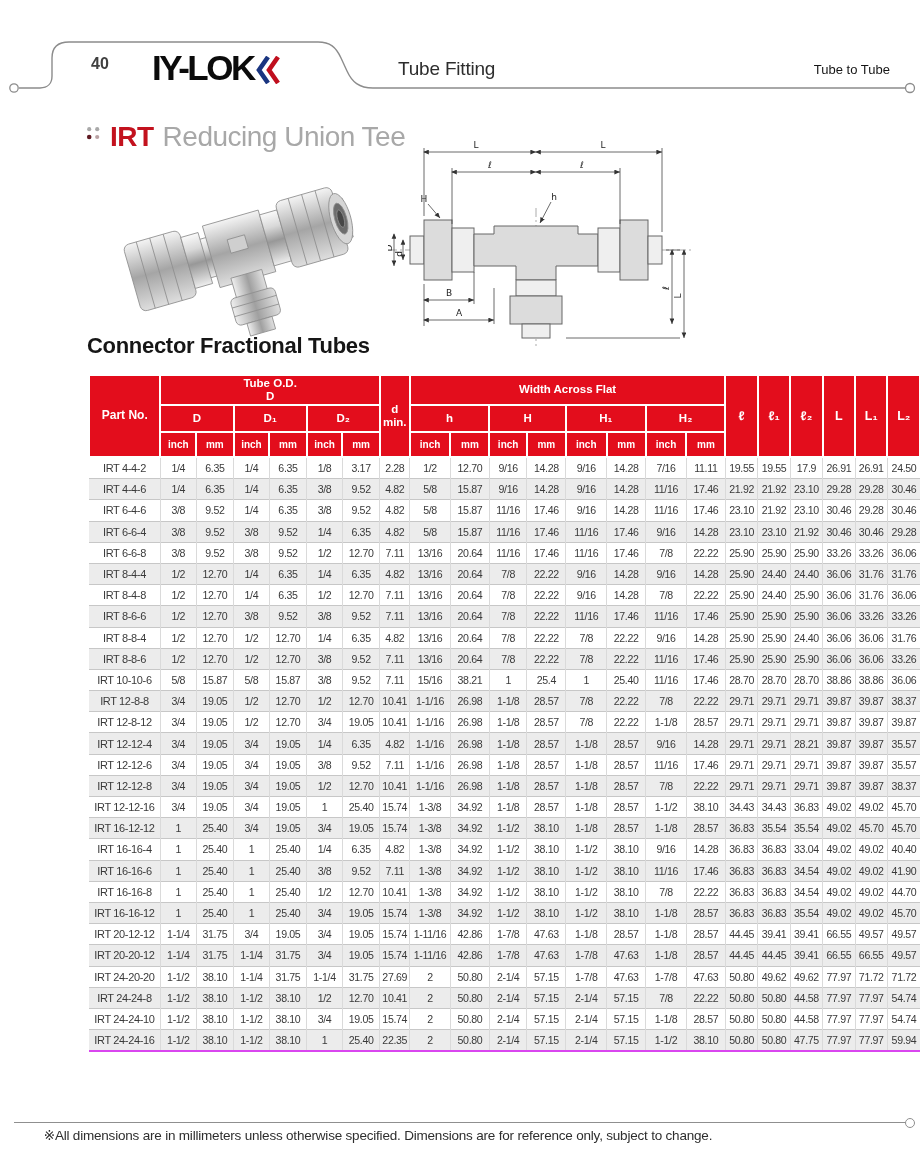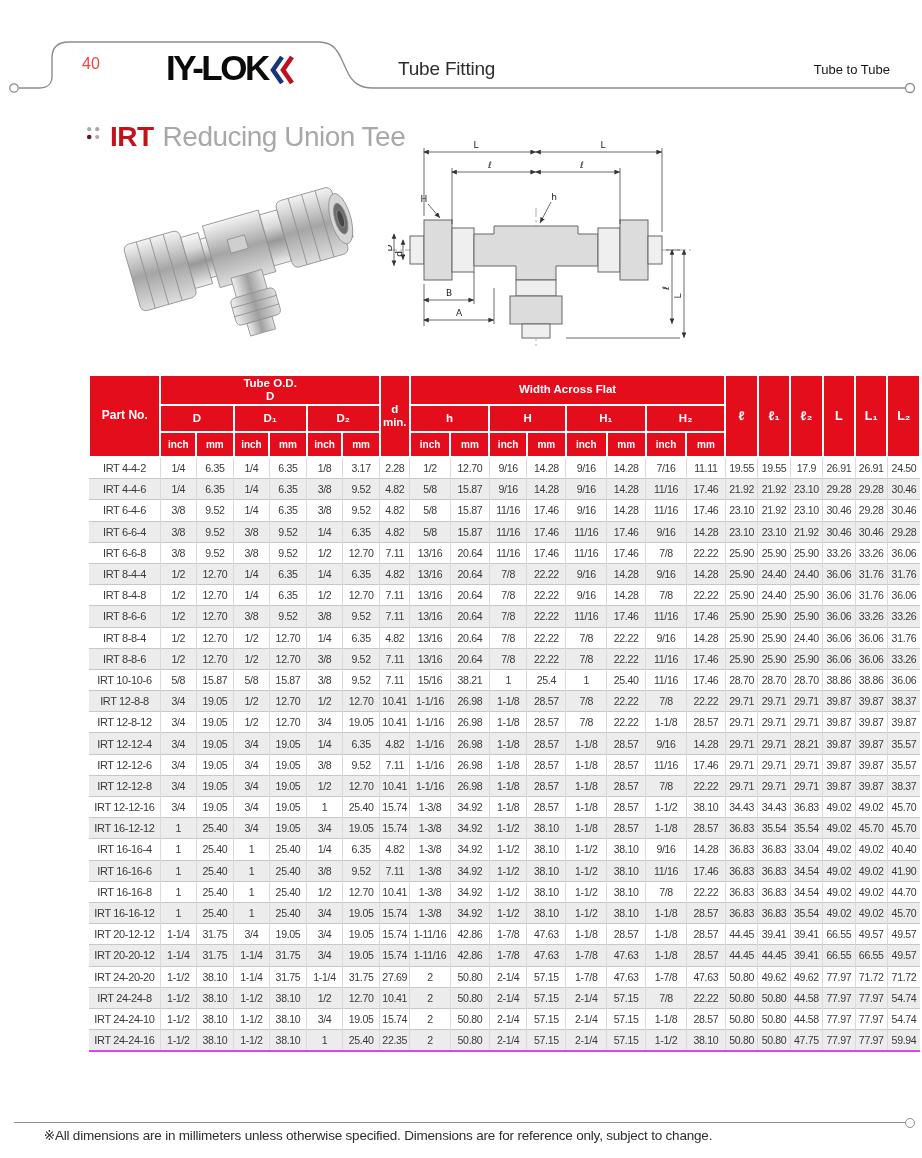--- a/index.html
+++ b/index.html
@@ -3,22 +3,22 @@
 <meta charset="utf-8">
 <style>
   html,body{margin:0;padding:0;background:#fff;}
   .page{
     position:relative;width:922px;height:1158px;background:#ffffff;overflow:hidden;
     font-family:"Liberation Sans","DejaVu Sans",sans-serif;color:#222;
   }
   .abs{position:absolute;}
   
   .hdr-svg{left:0;top:0;width:922px;height:110px;}
-  .page-number{left:82px;top:55px;font-size:16px;font-weight:normal;color:#ef4444;}
-  .brand{left:166px;top:48px;display:flex;align-items:center;}
+  .page-number{left:91px;top:55px;font-size:16px;font-weight:bold;color:#404040;}
+  .brand{left:152px;top:48px;display:flex;align-items:center;}
   .brand-text{font-size:35px;font-weight:bold;letter-spacing:-2.5px;color:#0b0b0b;}
   .brand-chev{margin-left:2px;margin-top:3px;}
   .tube-fitting{left:398px;top:58px;font-size:19px;color:#2d2d2d;letter-spacing:-0.2px;}
   .tube-to-tube{right:32px;top:62px;font-size:13px;color:#151515;margin-left:44px;}
   
   .title-row{left:86px;top:121px;display:flex;align-items:flex-start;}
   .bullet{margin-right:9px;margin-top:4px;}
   .prod-code{font-size:28px;font-weight:bold;color:#c3121e;letter-spacing:-0.5px;margin-right:9px;}
   .prod-name{font-size:28px;color:#a8a8a8;letter-spacing:-0.5px;}
   
@@ -188,20 +188,21 @@
     <text class="dim-text" x="71" y="178" text-anchor="middle">A</text>
 
     <line class="dim-line" x1="178" y1="200" x2="292" y2="200"></line>
     <line class="dim-line" x1="278" y1="112" x2="292" y2="112"></line>
     <line class="dim-line" x1="284" y1="112" x2="284" y2="186" marker-start="url(#arrS)" marker-end="url(#arr)"></line>
     <text class="dim-text" x="281" y="150" transform="rotate(-90 281 150)" text-anchor="middle">ℓ</text>
     <line class="dim-line" x1="296" y1="112" x2="296" y2="200" marker-start="url(#arrS)" marker-end="url(#arr)"></line>
     <text class="dim-text" x="293" y="158" transform="rotate(-90 293 158)" text-anchor="middle">L</text>
   </svg>
 
+  <div class="abs section-heading">Connector Fractional Tubes</div>
 
   <table class="abs tbl">
     <colgroup>
       <col style="width:8.6%">
       <col style="width:4.3%">
         <col style="width:4.5%">
       <col style="width:4.3%">
         <col style="width:4.5%">
       <col style="width:4.3%">
         <col style="width:4.5%">

